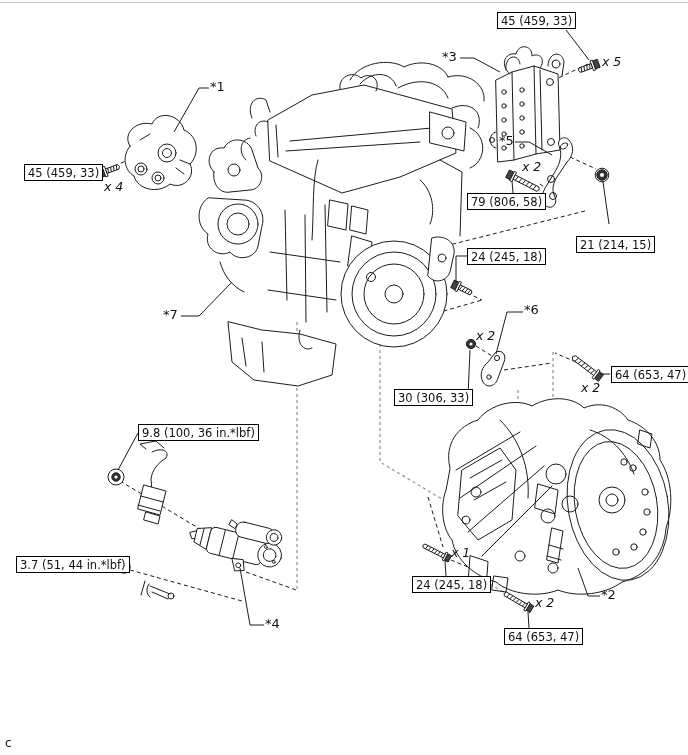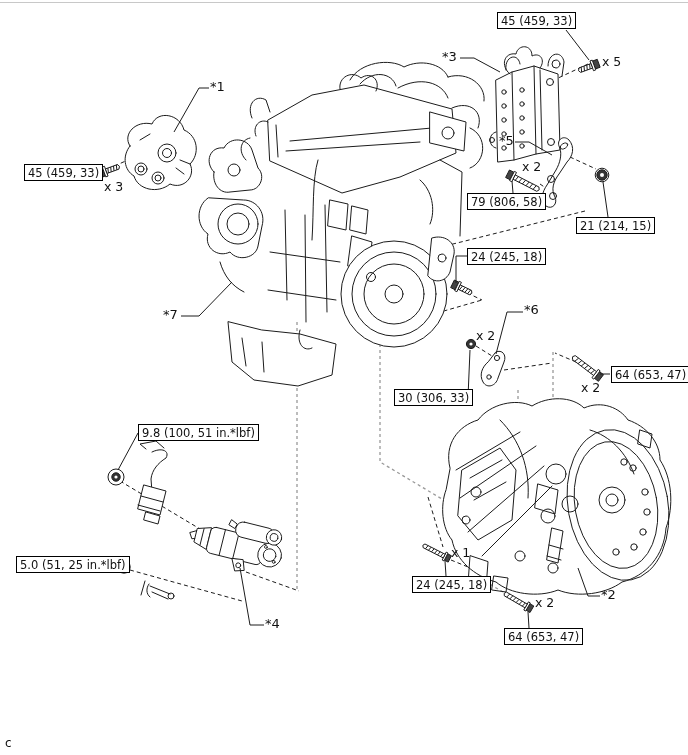--- a/index.html
+++ b/index.html
@@ -10,21 +10,21 @@
   svg.art{position:absolute;left:0;top:0;}
   .art path,.art circle,.art ellipse,.art rect,.art line{vector-effect:non-scaling-stroke;}
   .g-line{stroke:var(--line);stroke-width:1;fill:none;stroke-linejoin:round;stroke-linecap:round;}
   .lead{stroke:var(--line);stroke-width:1;fill:none;}
   .dashA{stroke:var(--line);stroke-width:1;fill:none;stroke-dasharray:4 3;}
   .dashB{stroke:var(--dash);stroke-width:1.3;fill:none;stroke-dasharray:3 3;}
   .fillw{fill:#ffffff;}
   .callout{position:absolute;border:1px solid #000;background:#fff;padding:1px 3px 0 3px;
            font-size:11.5px;line-height:14px;white-space:nowrap;text-align:right;}
   .plabel{position:absolute;font-size:13px;line-height:14px;white-space:nowrap;}
-  .qty{position:absolute;font-size:12.5px;line-height:14px;white-space:nowrap;}
+  .qty{position:absolute;font-size:12.5px;line-height:14px;white-space:nowrap;font-style:italic;}
   .footnote{position:absolute;left:5px;top:736px;font-size:12px;}
 </style>
 </head>
 <body>
 
 <div class="stage">
   <div class="topline"></div>
 
   <svg class="art" width="688" height="755" viewBox="0 0 688 755">
     <defs>
@@ -279,39 +279,39 @@
       <path class="lead" d="M523,312 L507,312 L496,354"></path>
       <path class="lead" d="M181,316 L199,316 L232,282"></path>
       <path class="lead" d="M264,625 L250,625 L240,568"></path>
       <path class="lead" d="M600,596 L588,596 L578,568"></path>
     </g>
   </svg>
 
   <div class="callout" style="left:497px;top:12px">45 (459, 33)</div>
   <div class="callout" style="left:24px;top:164px">45 (459, 33)</div>
   <div class="callout" style="left:467px;top:193px">79 (806, 58)</div>
-  <div class="callout" style="left:576px;top:217px">21 (214, 15)</div>
+  <div class="callout" style="left:576px;top:236px">21 (214, 15)</div>
   <div class="callout" style="left:467px;top:248px">24 (245, 18)</div>
   <div class="callout" style="left:394px;top:389px">30 (306, 33)</div>
   <div class="callout" style="left:611px;top:366px">64 (653, 47)</div>
-  <div class="callout" style="left:138px;top:424px">9.8 (100, 51 in.*lbf)</div>
-  <div class="callout" style="left:16px;top:556px">5.0 (51, 25 in.*lbf)</div>
+  <div class="callout" style="left:138px;top:424px">9.8 (100, 36 in.*lbf)</div>
+  <div class="callout" style="left:16px;top:556px">3.7 (51, 44 in.*lbf)</div>
   <div class="callout" style="left:412px;top:576px">24 (245, 18)</div>
   <div class="callout" style="left:504px;top:628px">64 (653, 47)</div>
 
   <div class="plabel" style="left:210px;top:80px">*1</div>
   <div class="plabel" style="left:601px;top:588px">*2</div>
   <div class="plabel" style="left:442px;top:50px">*3</div>
   <div class="plabel" style="left:265px;top:617px">*4</div>
   <div class="plabel" style="left:499px;top:134px">*5</div>
   <div class="plabel" style="left:524px;top:303px">*6</div>
   <div class="plabel" style="left:163px;top:308px">*7</div>
 
   <div class="qty" style="left:602px;top:55px">x 5</div>
-  <div class="qty" style="left:104px;top:180px">x 3</div>
+  <div class="qty" style="left:104px;top:180px">x 4</div>
   <div class="qty" style="left:522px;top:160px">x 2</div>
   <div class="qty" style="left:476px;top:329px">x 2</div>
   <div class="qty" style="left:581px;top:381px">x 2</div>
   <div class="qty" style="left:451px;top:546px">x 1</div>
   <div class="qty" style="left:535px;top:596px">x 2</div>
 
   <div class="footnote">c</div>
 </div>
 
 </body></html>

